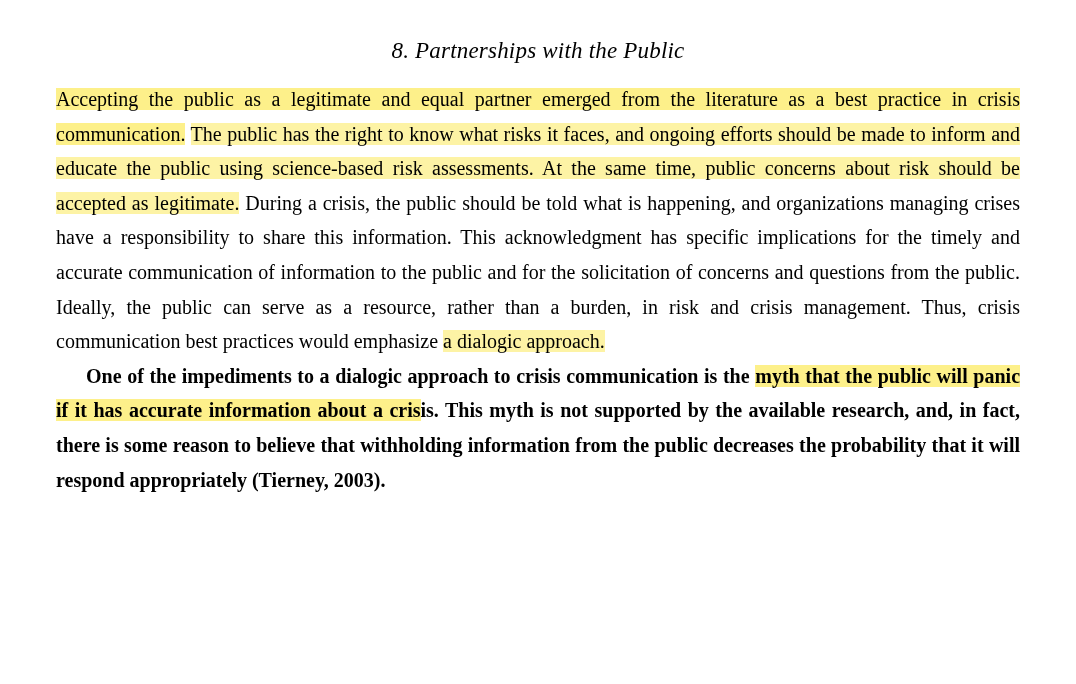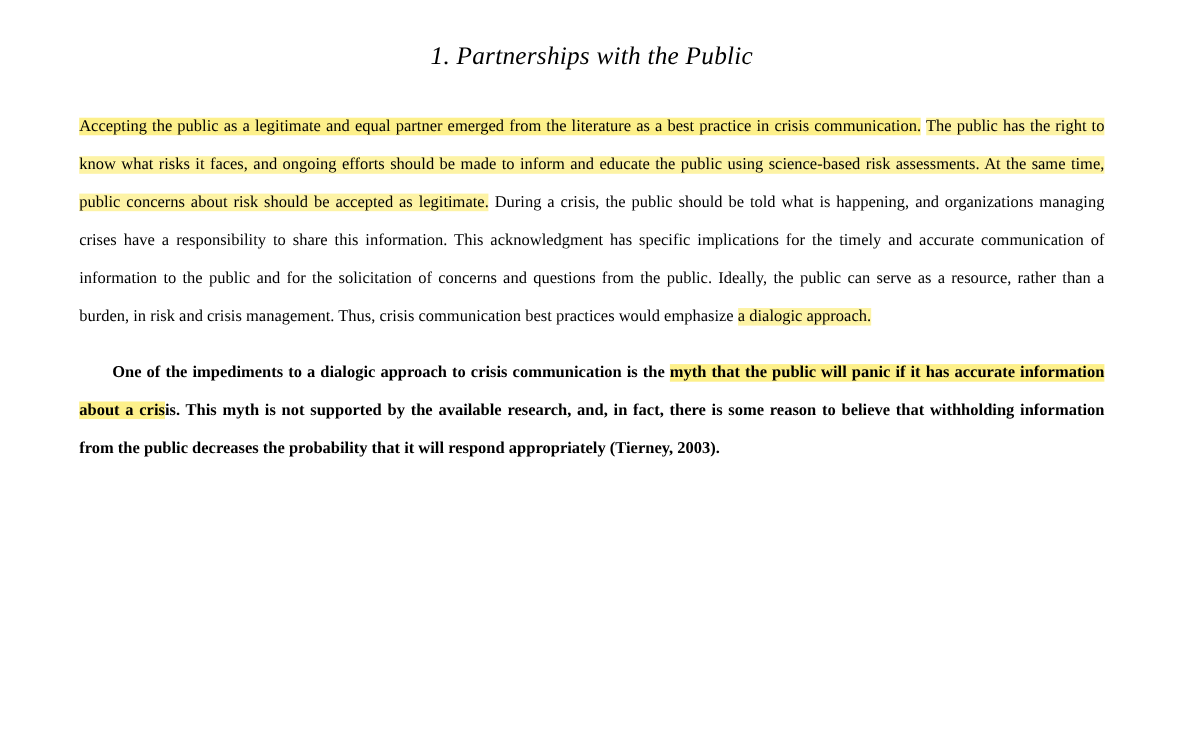--- a/index.html
+++ b/index.html
@@ -24,23 +24,23 @@
   .section-heading {
     text-align: center;
     font-style: italic;
     font-size: 23px;
     font-weight: normal;
     margin: 0;
     padding-top: 38px;
     letter-spacing: 0.2px;
   }
   .body-text {
-    margin: 16px;
+    margin: 0;
     padding-top: 18px;
-    font-size: 15px;
+    font-size: 20px;
     line-height: 34.6px;
     text-align: justify;
     text-justify: inter-word;
     -webkit-hyphens: none;
     hyphens: none;
   }
   .para-2 {
     padding-top: 0;
     text-indent: 30px;
     font-weight: bold;
@@ -54,21 +54,21 @@
     background-color: #fdf3a5;
     box-decoration-break: clone;
     -webkit-box-decoration-break: clone;
   }
 </style>
 </head>
 <body>
 
 <div class="page">
 
-  <h2 class="section-heading">1. Partnerships with the Public</h2>
+  <h2 class="section-heading">8. Partnerships with the Public</h2>
 
   <p class="body-text para-1">
     <span class="hl">Accepting the public as a legitimate and equal partner emerged from the literature as a best practice in crisis communication.</span><span> </span><span class="hl-soft">The public has the right to know what risks it faces, and ongoing efforts should be made to inform and educate the public using science-based risk assessments. At the same time, public concerns about risk should be accepted as legitimate.</span><span> During a crisis, the public should be told what is happening, and organizations managing crises have a responsibility to share this information. This acknowledgment has specific implications for the timely and accurate communication of information to the public and for the solicitation of concerns and questions from the public. Ideally, the public can serve as a resource, rather than a burden, in risk and crisis management. Thus, crisis communication best practices would emphasize </span><span class="hl-soft">a dialogic approach.</span>
   </p>
 
   <p class="body-text para-2">
     <span>One of the impediments to a dialogic approach to crisis communication is the </span><span class="hl">myth that the public will panic if it has accurate information about a cris</span><span>is. This myth is not supported by the available research, and, in fact, there is some reason to believe that withholding information from the public decreases the probability that it will respond appropriately (Tierney, 2003).</span>
   </p>
 
 </div>

